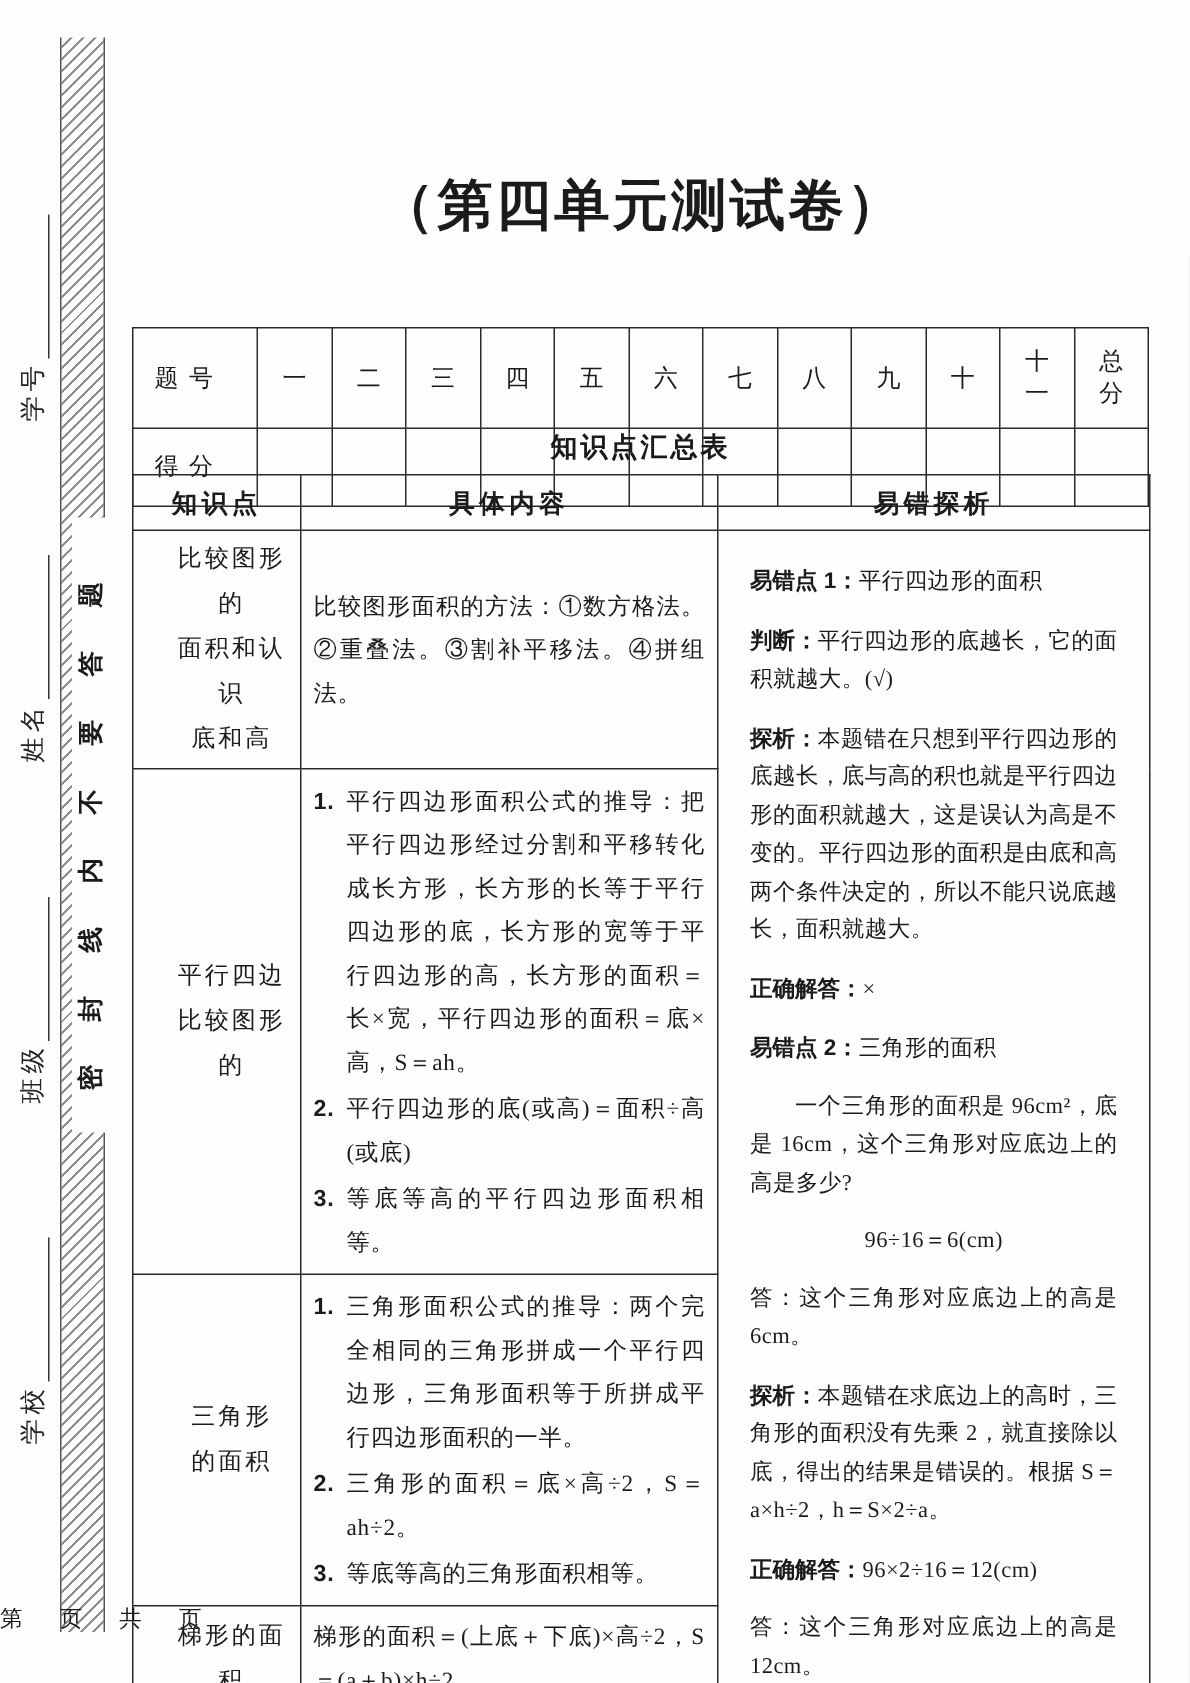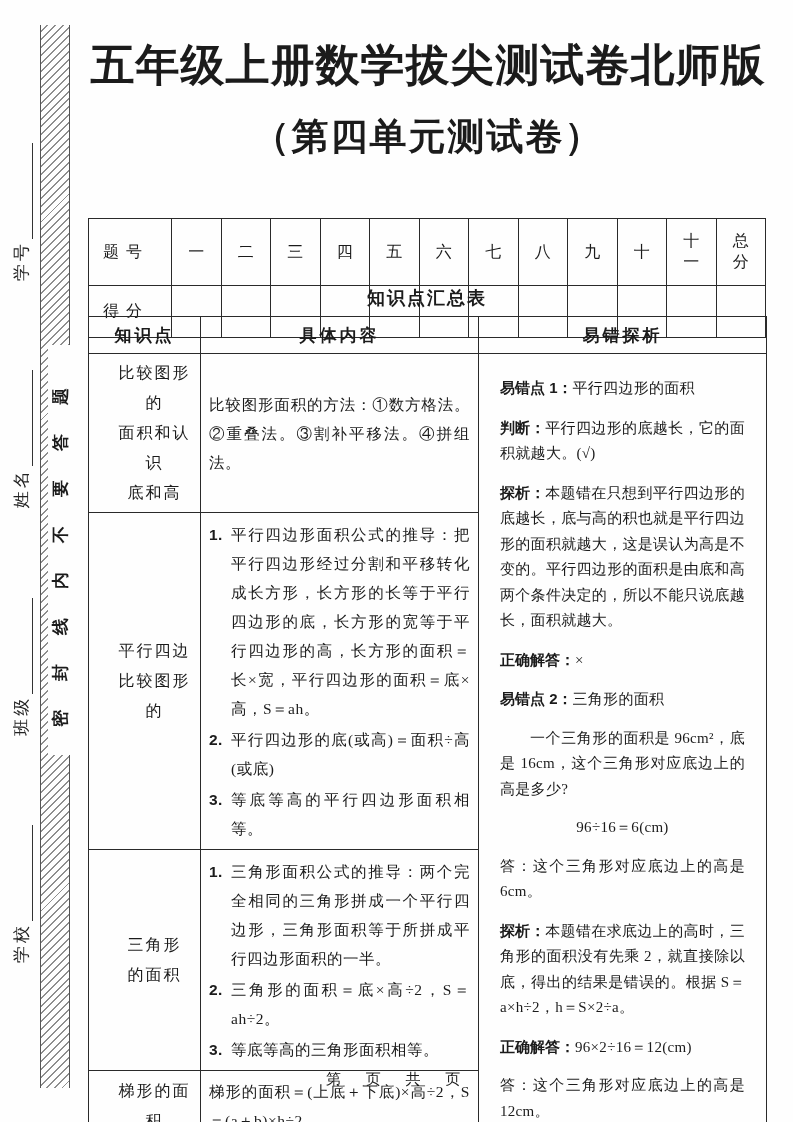--- a/index.html
+++ b/index.html
@@ -93,40 +93,39 @@
   td.analysis{vertical-align:top; line-height:25.5px; font-size:15px;
     text-align:justify; letter-spacing:0.3px; padding-top:8px;}
   td.analysis .apara{margin:13px;}
   td.analysis .apara b{
     font-family:"Liberation Sans", sans-serif; letter-spacing:0;
   }
   td.analysis .apara.center{text-align:center;}
   td.analysis .apara.indent{text-indent:2em;}
   
   .page-footer{
-    position:absolute; left:0; top:1070px; width:793px; text-align:center;
+    position:absolute; left:0; top:1070px; width:793px; 
     font-size:15px; letter-spacing:7px; word-spacing:7px;
   }
 </style>
 </head>
 <body>
 
 <div class="page">
 
   <div class="student-fields">
       <span class="field"><span>学校</span><span class="blank"></span></span>
       <span class="field"><span>班级</span><span class="blank"></span></span>
       <span class="field"><span>姓名</span><span class="blank"></span></span>
       <span class="field"><span>学号</span><span class="blank"></span></span>
     </div>
 
   <div class="seal-band"></div>
   <div class="seal-text">密封线内不要答题</div>
 
-  <div class="title">五年级上册数学拔尖测试卷北师版</div>
   <div class="subtitle">（第四单元测试卷）</div>
 
   <table class="score-table">
     <tbody>
       <tr>
         <td class="rowlabel" style="width:66px">题号</td>
       <td>一</td>
           <td>二</td>
           <td>三</td>
           <td>四</td>

